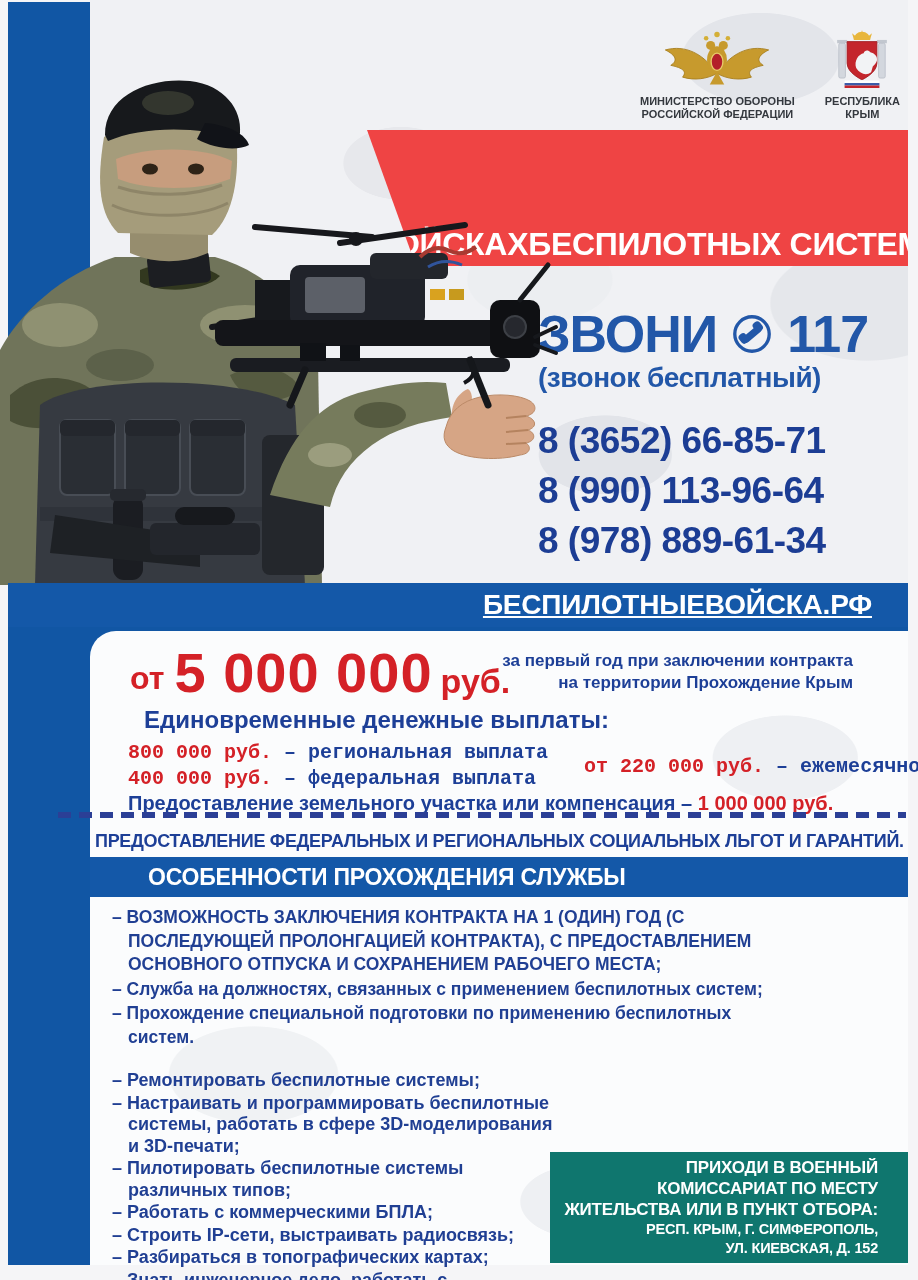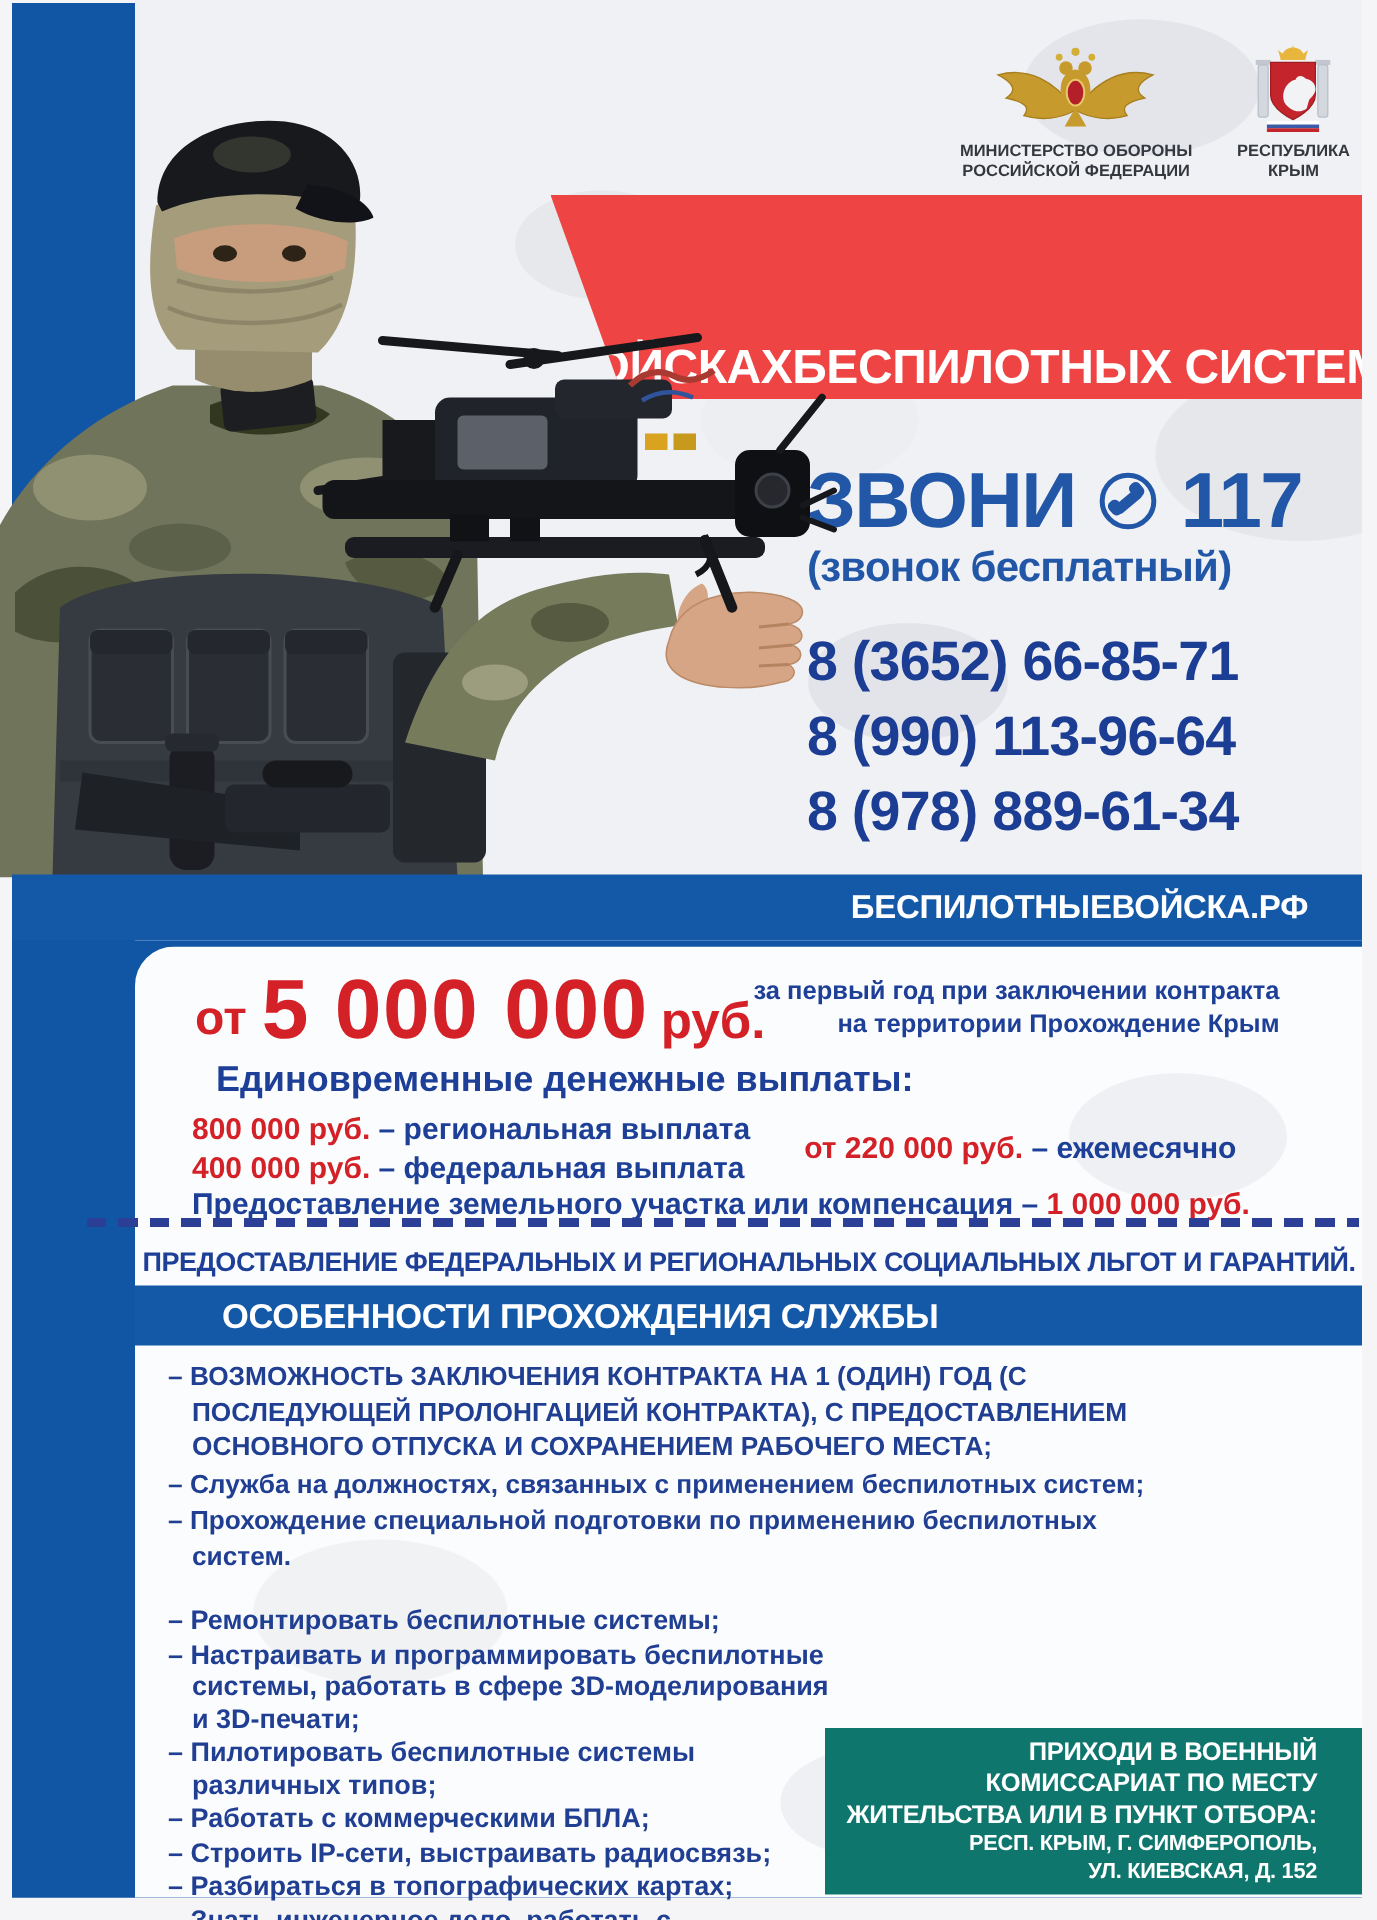--- a/index.html
+++ b/index.html
@@ -27,37 +27,37 @@
   .title-line{color:#ffffff;font-weight:bold;font-size:32px;line-height:43px;letter-spacing:-.3px;white-space:nowrap;}
   
   .call-row{position:absolute;left:538px;top:304px;display:flex;align-items:center;gap:15px;z-index:2;color:#2257a8;}
   .call-action,.call-number{font-size:52px;font-weight:bold;letter-spacing:-1px;}
   .call-note{position:absolute;left:538px;top:362px;font-size:28px;font-weight:bold;color:#2257a8;z-index:2;letter-spacing:-.5px;}
   .phones{position:absolute;left:538px;top:416px;z-index:2;}
   .phone-number{font-size:37px;font-weight:bold;color:#1c3d94;line-height:50px;white-space:nowrap;letter-spacing:-.5px;}
   
   .site-banner{position:absolute;left:8px;top:583px;width:900px;height:44px;background:#1458a8;z-index:4;
     display:flex;align-items:center;justify-content:flex-end;padding-right:36px;box-sizing:border-box;}
-  .site-url{color:#fff;font-size:22px;font-weight:bold;letter-spacing:-.2px;}
+  .site-url{color:#fff;font-size:28px;font-weight:bold;letter-spacing:-.2px;text-decoration:underline;}
   
   .bottom-section{position:absolute;left:8px;top:627px;width:900px;height:638px;background:#1156a4;z-index:1;}
   .white-panel{position:absolute;left:82px;top:4px;width:818px;height:634px;background-color:#fbfcfd;border-top-left-radius:26px;
     background-image:
       radial-gradient(ellipse 120px 70px at 85% 20%, #eef0f3 0 60%, transparent 61%),
       radial-gradient(ellipse 140px 80px at 20% 70%, #f0f2f4 0 60%, transparent 61%),
       radial-gradient(ellipse 100px 60px at 60% 90%, #eef0f3 0 60%, transparent 61%);}
   
   .price-row{position:absolute;left:130px;top:640px;display:flex;align-items:flex-end;z-index:5;color:#d42127;}
   .price-prefix{font-size:32px;font-weight:bold;margin:0 10px 8px 0;}
   .price-amount{font-size:56px;font-weight:bold;letter-spacing:1px;}
   .price-currency{font-size:34px;font-weight:bold;margin:0 0 4px 8px;}
   .price-cond{position:absolute;right:65px;top:650px;text-align:right;font-size:17px;font-weight:bold;
     color:#1d3f97;line-height:22px;z-index:5;}
   .lump-title{position:absolute;left:144px;top:706px;font-size:24px;font-weight:bold;color:#1d3f97;z-index:5;}
-  .pay-grid{position:absolute;left:128px;top:740px;width:760px;display:flex;align-items:center;z-index:5;}
+  .pay-grid{position:absolute;left:128px;top:740px;width:760px;display:flex;align-items:center;z-index:5;font-family:Liberation Mono, monospace;}
   .pay-line{font-size:20px;font-weight:bold;line-height:26px;white-space:nowrap;}
   .pay-monthly{margin-left:36px;font-size:20px;font-weight:bold;white-space:nowrap;}
   .amount-red{color:#d42127;}
   .label-blue{color:#1d3f97;}
   .land-row{position:absolute;left:128px;top:792px;font-size:20px;font-weight:bold;color:#1d3f97;white-space:nowrap;z-index:5;}
   .dash-sep{position:absolute;left:58px;top:812px;width:848px;height:6px;z-index:5;
     background:repeating-linear-gradient(90deg,#2b3f96 0 13px,transparent 13px 21px);}
   .benefits-line{position:absolute;left:95px;top:831px;width:808px;text-align:center;font-size:18px;font-weight:bold;
     color:#1d3f97;letter-spacing:-.3px;white-space:nowrap;z-index:5;}
   .section-banner{position:absolute;left:90px;width:818px;height:40px;background:#1458a8;z-index:5;

